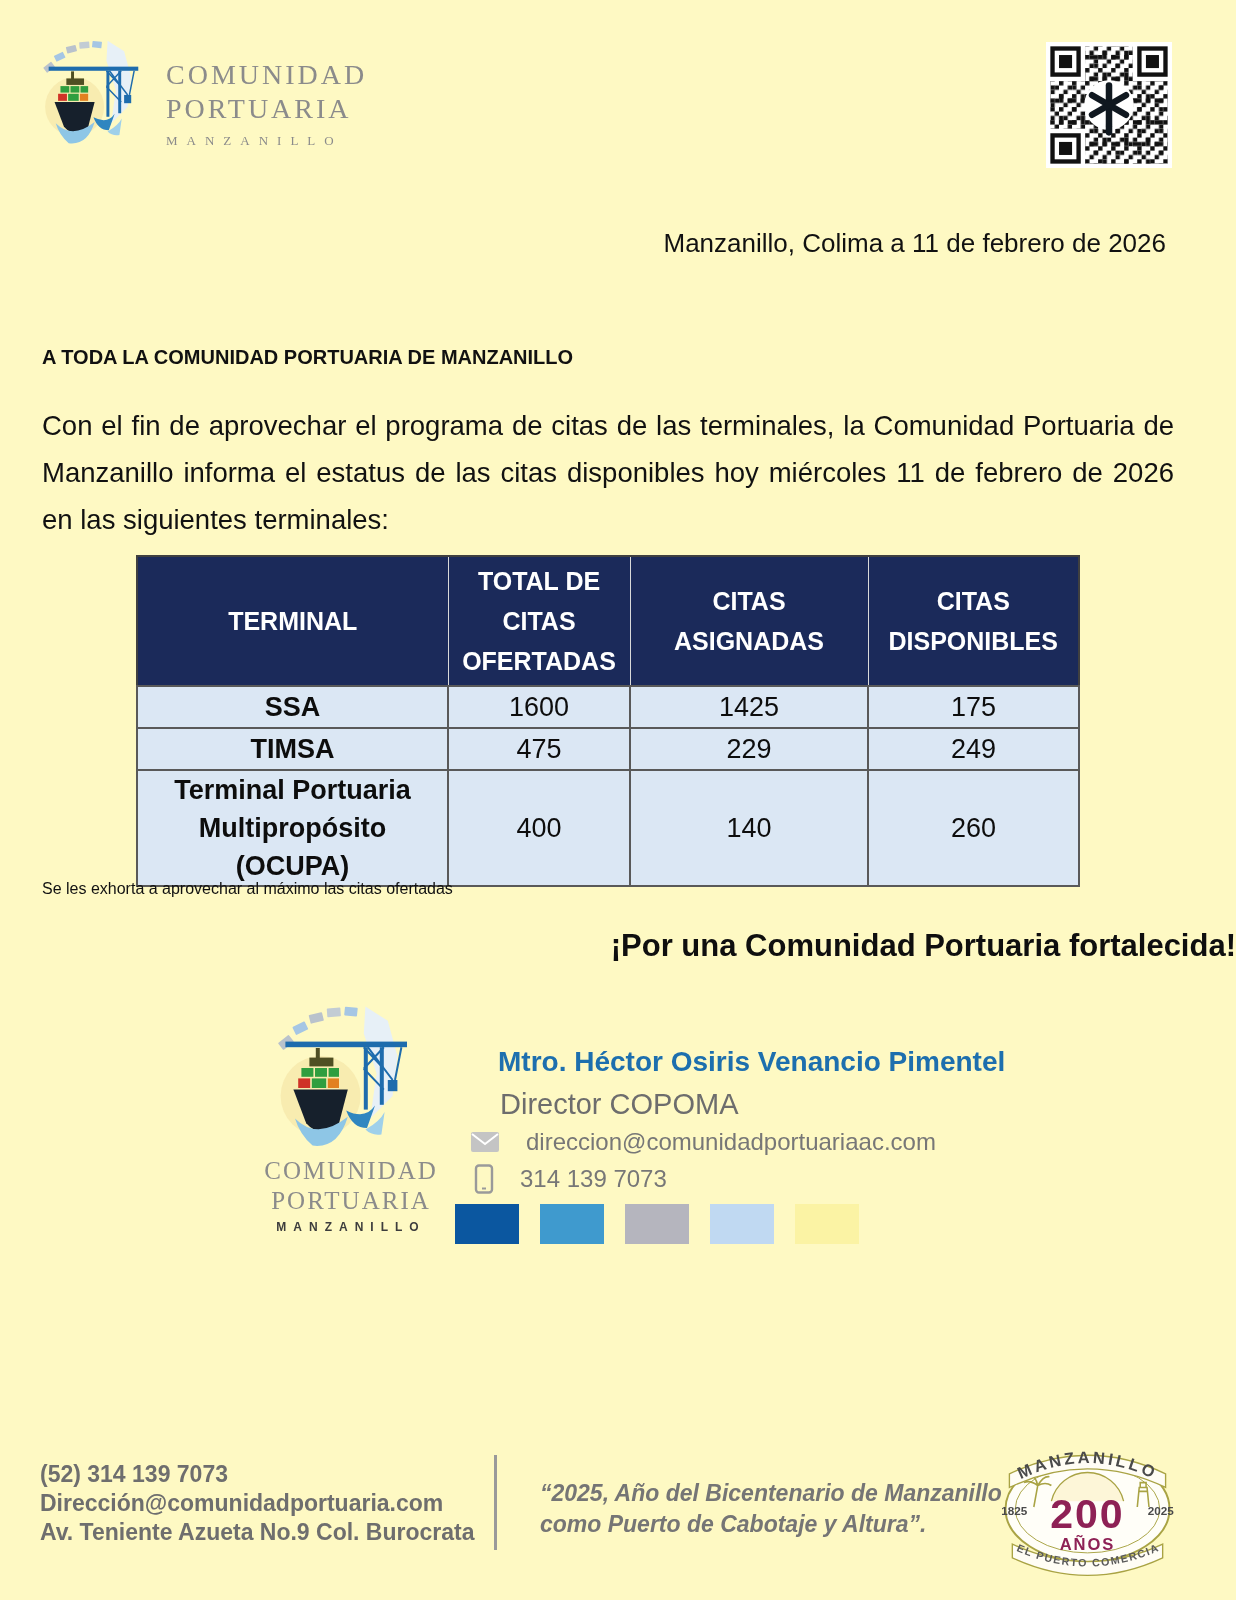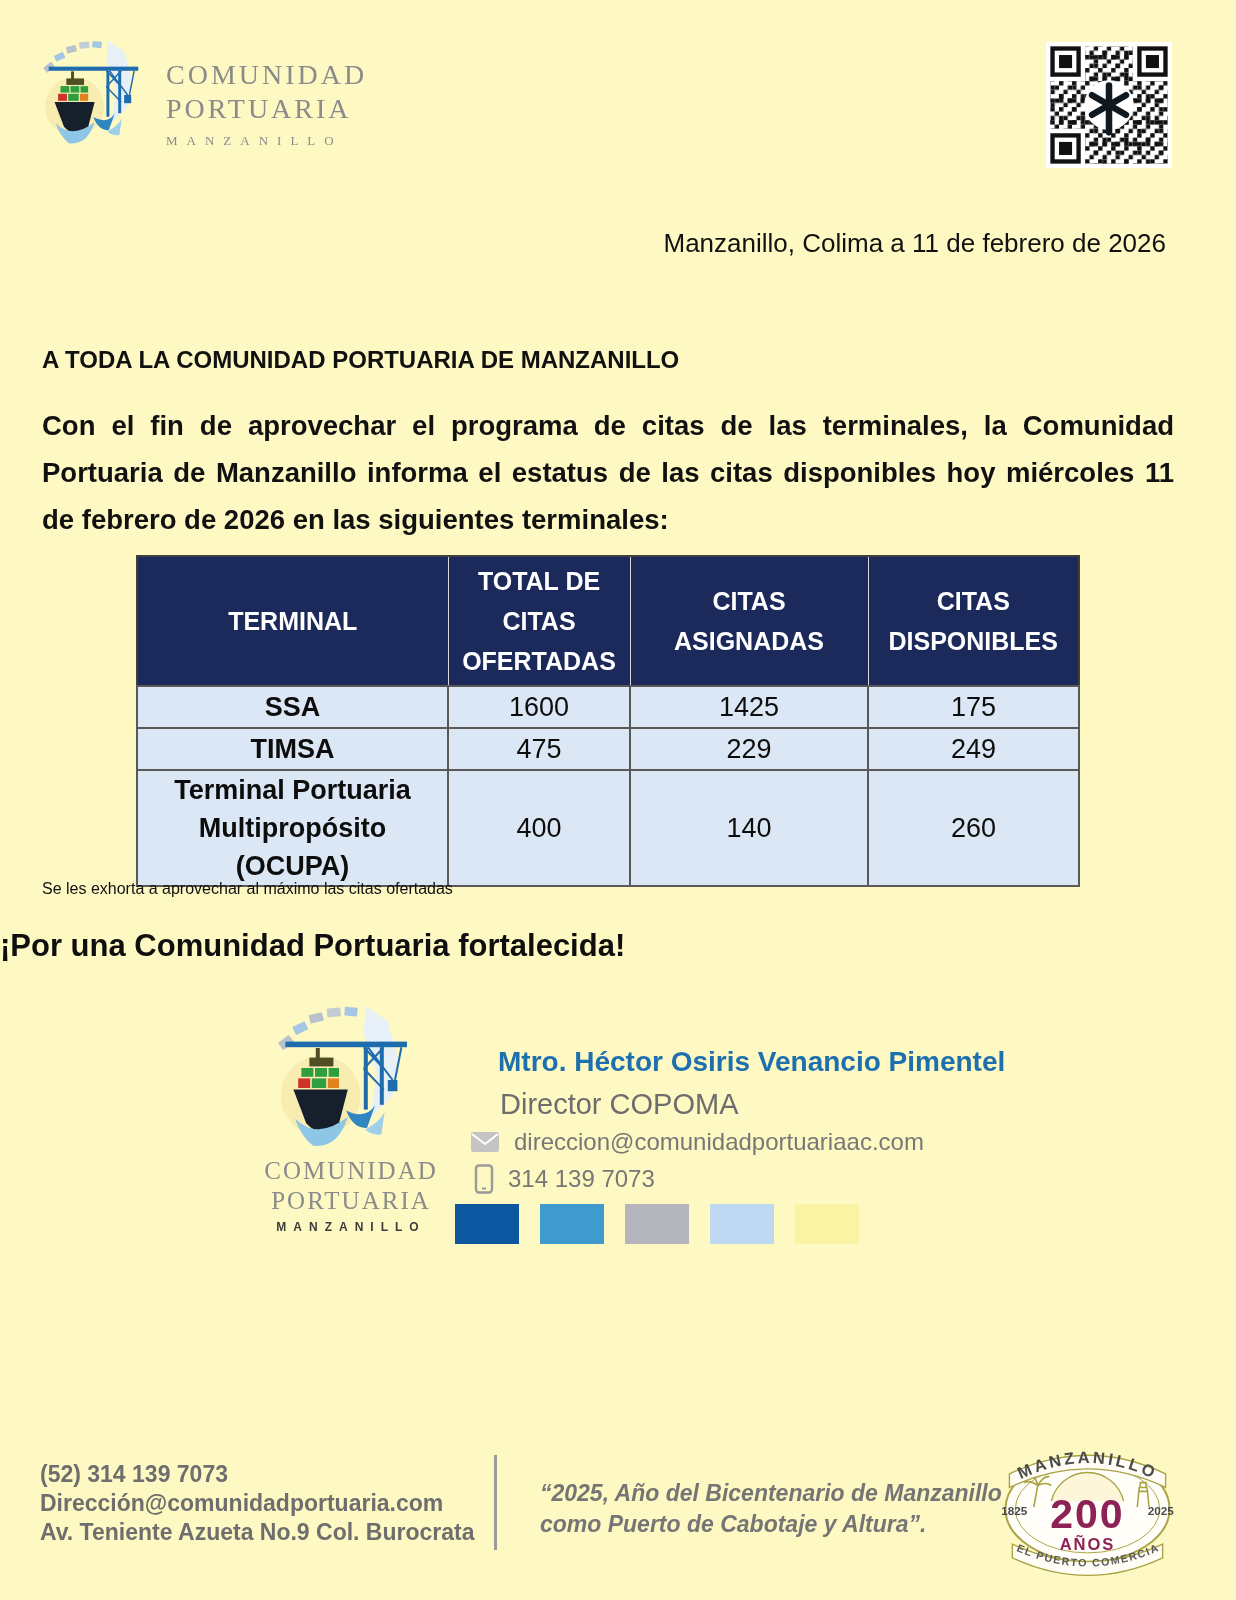--- a/index.html
+++ b/index.html
@@ -9,43 +9,43 @@
 
   
   .logo-top{left:38px;top:36px;display:flex;align-items:flex-start;gap:10px;}
   .logo-text{padding-top:22px;}
   .lt1{font-family:"Liberation Serif",serif;font-size:28px;color:#8b8b8b;letter-spacing:3px;line-height:34px;}
   .lt2{font-family:"Liberation Serif",serif;font-size:13px;color:#8b8b8b;letter-spacing:9px;margin-top:7px;}
 
   .qr{left:1046px;top:42px;width:126px;height:126px;}
 
   .date-line{top:228px;right:70px;font-size:26px;color:#111;}
-  .heading{left:42px;top:346px;font-size:24px;font-weight:bold;color:#111;text-align:right;}
-  .body-par{left:42px;top:402px;width:1132px;font-size:27.5px;line-height:47px;text-align:justify;color:#111;font-weight:bold;}
+  .heading{left:42px;top:346px;font-size:20px;font-weight:bold;color:#111;text-align:right;}
+  .body-par{left:42px;top:402px;width:1132px;font-size:27.5px;line-height:47px;text-align:justify;color:#111;}
 
   
   table.citas{position:absolute;left:136px;top:555px;border-collapse:collapse;table-layout:fixed;
               border:2px solid #404040;}
   table.citas th{background:#1b2a5a;color:#ffffff;font-size:25px;font-weight:bold;
                  border:1px solid #d9d9d9;padding:4px 10px;line-height:40px;text-align:center;vertical-align:middle;}
   table.citas td{background:#dbe7f4;border:2px solid #595959;font-size:27px;color:#0d0d0d;
                  text-align:center;vertical-align:middle;padding:0 24px;}
   td.terminal{font-weight:bold;font-size:26px;white-space:pre-line;line-height:38px;}
   tr.hdr{height:118px;} tr.r1,tr.r2{height:42px;} tr.r3{height:112px;}
 
   .exhort{left:42px;top:880px;font-size:16px;color:#111;}
-  .slogan{left:0;top:928px;width:1236px;text-align:left;font-size:31px;font-weight:bold;color:#0f0f0f;}
+  .slogan{left:0;top:928px;width:1236px;text-align:right;font-size:31px;font-weight:bold;color:#0f0f0f;}
 
   
   .sig-logo{left:246px;top:1000px;width:210px;text-align:center;}
   .sl1{font-family:"Liberation Serif",serif;font-size:25px;color:#8b8b8b;letter-spacing:2px;line-height:30px;}
   .sl2{font-size:12px;font-weight:bold;color:#3d3d3d;letter-spacing:7px;margin-top:4px;}
   .sig-name{left:498px;top:1046px;font-size:28px;font-weight:bold;color:#1d6fae;}
   .sig-title{left:500px;top:1088px;font-size:29px;color:#6d6d6d;}
-  .sig-row{display:flex;align-items:center;gap:14px;font-size:24px;color:#777777;}
+  .sig-row{display:flex;align-items:center;gap:26px;font-size:24px;color:#777777;}
   .sig-email{left:470px;top:1128px;}
   .sig-phone{left:474px;top:1164px;}
   .swatches{left:455px;top:1204px;display:flex;gap:21px;}
   .swatch{width:64px;height:40px;}
 
   
   .f-left{left:40px;top:1460px;font-size:23px;font-weight:bold;color:#6e6e6e;line-height:29px;}
   .f-div{left:494px;top:1455px;width:3px;height:95px;background:#9a9a9a;}
   .f-quote{left:540px;top:1478px;font-size:23px;font-weight:bold;font-style:italic;color:#757575;
            line-height:31px;white-space:pre-line;}

